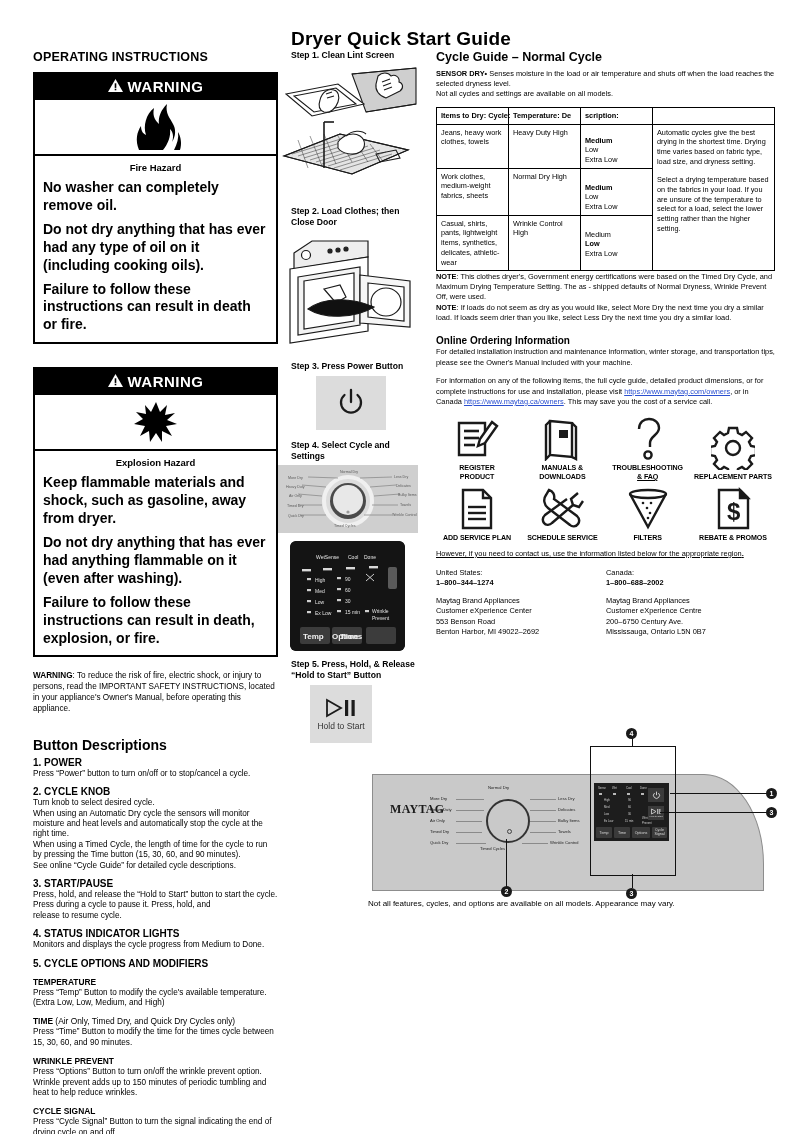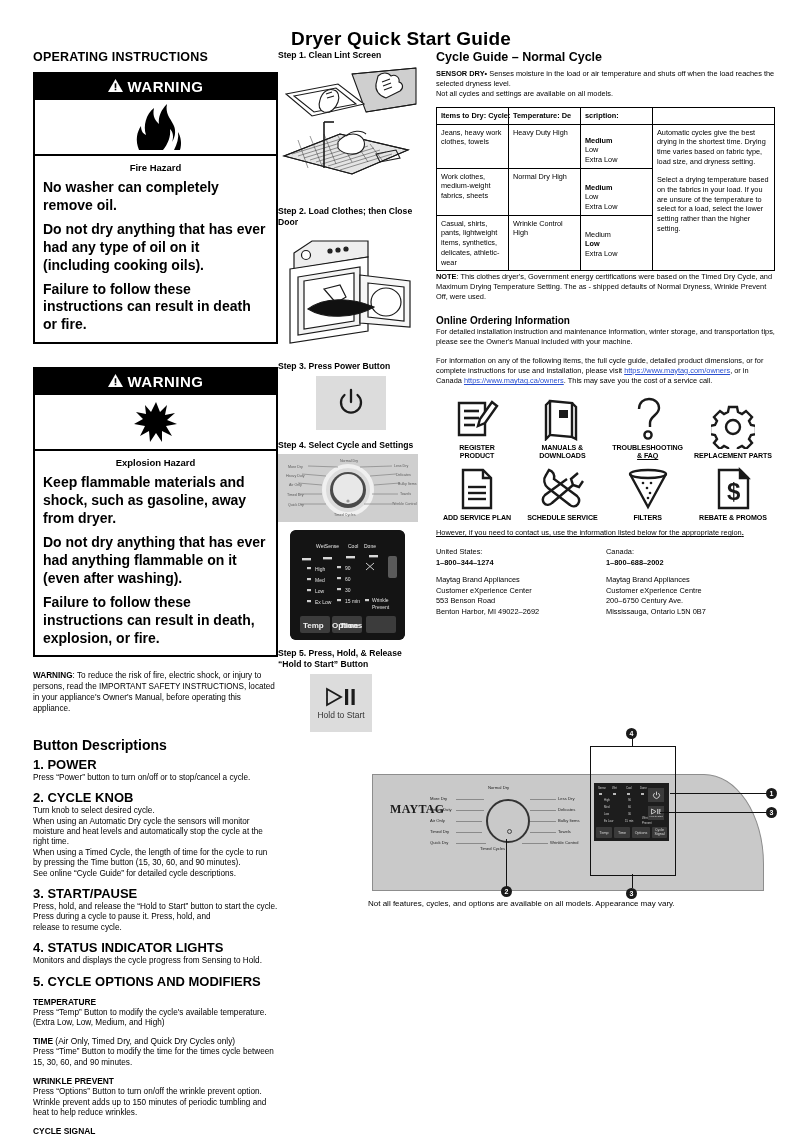--- a/index.html
+++ b/index.html
@@ -28,29 +28,29 @@
   .warn-tri{display:inline-block;}
   .warn-pict{border-bottom:2px solid #000;height:54px;display:flex;align-items:center;justify-content:center;}
   .warn-body{padding:6px 8px 8px;}
   .warn-haz{text-align:center;font-size:9.5px;font-weight:bold;margin-bottom:6px;}
   .warn-body p{margin:0 0 6px 0;font-size:14px;font-weight:bold;line-height:1.28;}
   .warn-body p:last-child{margin-bottom:0;}
 
   #warn-note{font-size:8.2px;line-height:1.32;margin-top:14px;}
 
   #btn-desc-head{font-size:14px;font-weight:bold;margin:22px 0 4px 0;}
-  .bd-h{font-size:13px;font-weight:bold;margin:7px 0 1px 0;}
+  .bd-h{font-size:10px;font-weight:bold;margin:7px 0 1px 0;}
   .bd-h.first{margin-top:2px;}
   .bd-p{font-size:8.2px;line-height:1.27;margin:0;}
   .bd-sub{font-size:8.4px;font-weight:bold;margin:8px 0 1px 0;}
   .bd-sub span.reg{font-weight:normal;}
 
   
   #col-mid{position:absolute;left:278px;top:50px;width:145px;}
-  .step-h{font-size:8.6px;font-weight:bold;line-height:1.28;margin:0 0 3px 0;}
+  .step-h{font-size:8.6px;font-weight:bold;line-height:1.28;margin:0 0 3px 13px;}
   .img-box{margin:0 0 8px 0;}
 
   .gray-btn{background:#dcdcdc;width:70px;height:54px;margin:4px auto 0 auto;
             display:flex;align-items:center;justify-content:center;}
   .gray-btn.hold{width:62px;height:58px;flex-direction:column;gap:2px;margin-left:32px;}
   .hold-lbl{font-size:8.5px;color:#333;}
 
   .knob-img{background:#cfcfcf;width:140px;height:68px;position:relative;overflow:hidden;}
   .panel-img{background:#141414;width:115px;height:110px;position:relative;
              margin:8px 0 0 12px;border-radius:6px;overflow:hidden;}
@@ -194,21 +194,21 @@
 When using an Automatic Dry cycle the sensors will monitor moisture and heat levels and automatically stop the cycle at the right time.
 When using a Timed Cycle, the length of time for the cycle to run by pressing the Time button (15, 30, 60, and 90 minutes).
 See online “Cycle Guide” for detailed  cycle descriptions.</div>
 
     <div class="bd-h">3. START/PAUSE</div>
     <div class="bd-p" style="white-space:pre-line;">Press, hold, and release the “Hold to Start” button to start the cycle.
 Press during a cycle to pause it. Press, hold, and
 release to resume cycle.</div>
 
     <div class="bd-h">4. STATUS INDICATOR LIGHTS</div>
-    <div class="bd-p">Monitors and displays the cycle progress from Sensing to Hold.</div>
+    <div class="bd-p">Monitors and displays the cycle progress from Medium to Done.</div>
 
     <div class="bd-h">5. CYCLE OPTIONS AND MODIFIERS</div>
 
     <div class="bd-sub">TEMPERATURE</div>
     <div class="bd-p">Press “Temp” Button to modify the cycle's available temperature. (Extra Low, Low, Medium, and High)</div>
 
     <div class="bd-sub"><span>TIME</span><span class="reg"> (Air Only, Timed Dry, and Quick Dry Cycles only)</span></div>
     <div class="bd-p">Press “Time” Button to modify the time for the times cycle between 15, 30, 60, and 90 minutes.</div>
 
     <div class="bd-sub">WRINKLE PREVENT</div>
@@ -455,20 +455,23 @@
           <div class="bold">Low</div>
           <div>Extra Low</div>
         </td>
       </tr>
     </tbody>
       </table>
 
     <div class="note-p">
       <span class="bold">NOTE</span><span>: This clothes dryer's, Government energy certifications were based on the Timed Dry Cycle, and Maximum Drying Temperature Setting. The as - shipped defaults of Normal Dryness, Wrinkle Prevent Off, were used.</span>
     </div>
+    <div class="note-p">
+      <span class="bold">NOTE</span><span>: If loads do not seem as dry as you would like, select More Dry the next time you dry a similar load. If loads seem drier than you like, select Less Dry the next time you dry a similar load.</span>
+    </div>
 
     <div id="ooi-head">Online Ordering Information</div>
     <div class="ooi-p">For detailed installation instruction and maintenance information, winter storage, and transportation tips, please see the Owner's Manual included with your machine.</div>
     <div class="ooi-p">
       <span>For information on any of the following items, the full cycle guide, detailed product dimensions, or for complete instructions for use and installation, please visit </span><a class="lnk" href="#">https://www.maytag.com/owners</a><span>, or in Canada </span><a class="lnk" href="#">https://www.maytag.ca/owners</a><span>. This may save you the cost of a service call.</span>
     </div>
 
     <div id="icon-grid">
       <div class="ic-row">
 

